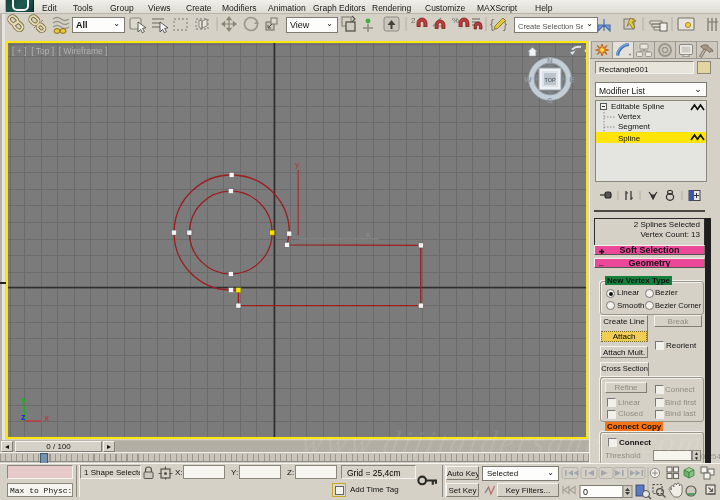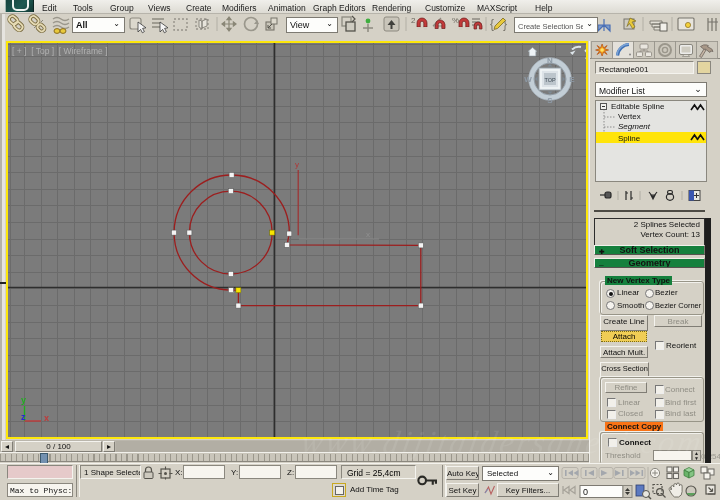--- a/index.html
+++ b/index.html
@@ -4,21 +4,21 @@
 body{width:720px;height:500px;overflow:hidden;font-family:"Liberation Sans",sans-serif;background:#d5d1c6;position:relative;}
 .abs{position:absolute;}
 .btn{position:absolute;background:#d5d1c6;border-top:1px solid #f4f3ee;border-left:1px solid #f4f3ee;border-right:1px solid #807d75;border-bottom:1px solid #807d75;font-size:8.5px;color:#111;text-align:center;box-sizing:border-box;white-space:nowrap;overflow:hidden;}
 .sunk{position:absolute;background:#d8d4c9;border-top:1px solid #8a877e;border-left:1px solid #8a877e;border-right:1px solid #f4f3ee;border-bottom:1px solid #f4f3ee;box-sizing:border-box;white-space:nowrap;overflow:hidden;}
 .white{background:#f7f5ef;}
 .combo{position:absolute;background:#fdfdfb;border:1px solid #7d7a72;box-sizing:border-box;font-size:9px;color:#111;}
 .combo .arr{position:absolute;right:1px;top:1px;bottom:1px;width:13px;background:#d5d1c6;border-left:1px solid #9a978e;font-size:7px;text-align:center;color:#222;}
 .lbl{position:absolute;font-size:8px;color:#111;white-space:nowrap;}
 .dis{color:#8f8d84;}
 .cb{position:absolute;width:9px;height:9px;background:#f2f0ea;border-top:1px solid #777; border-left:1px solid #777;border-right:1px solid #eee;border-bottom:1px solid #eee;box-sizing:border-box;}
-.rollhead{position:absolute;left:4px;width:111px;height:10px;white-space:nowrap;overflow:hidden;font-weight:bold;background:#15803d;border-top:1px solid #f2f1ec;border-left:1px solid #f2f1ec;border-right:1px solid #76736b;border-bottom:1px solid #76736b;font-size:9px;text-align:center;color:#111;box-sizing:border-box;line-height:9px;}
+.rollhead{position:absolute;left:4px;width:111px;height:10px;white-space:nowrap;overflow:hidden;font-weight:bold;background:#ec4899;border-top:1px solid #f2f1ec;border-left:1px solid #f2f1ec;border-right:1px solid #76736b;border-bottom:1px solid #76736b;font-size:9px;text-align:center;color:#111;box-sizing:border-box;line-height:9px;}
 .grp{position:absolute;border:1px solid #989588;border-radius:3px;box-shadow:1px 1px 0 #f2f1ec inset, -1px -1px 0 #f2f1ec;}
 .radio{position:absolute;width:9px;height:9px;border-radius:50%;background:#f5f3ee;border:1px solid #777;box-sizing:border-box;}
 </style></head>
 <body>
 
 <div class="abs" id="menubar" style="left:0;top:0;width:720px;height:14px;background:linear-gradient(#f0efeb,#dddbd3);border-bottom:1px solid #b7b4ab;box-sizing:border-box;">
   <div class="abs" style="left:5px;top:0;width:27px;height:12px;background:linear-gradient(135deg,#17433e,#1e5a52 55%,#123733);border-left:1px solid #9fb4ad;border-right:1px solid #0c2623;">
     <div class="abs" style="left:6px;top:-7px;width:13px;height:14px;border:2.5px solid #eef4f1;border-radius:5px;"></div>
   </div>
   <div class="abs" style="top:2.5px;left:0;width:720px;font-size:8.5px;color:#1a1a1a;">
@@ -287,21 +287,21 @@
     <svg class="abs" style="left:0;top:0" width="112" height="86" viewBox="0 0 112 86">
       <path d="M8 8 v30" stroke="#777" stroke-width="0.8" stroke-dasharray="1.5 1.5"></path>
       <path d="M8 16 h12 M8 26 h12 M8 37 h12" stroke="#777" stroke-width="0.8" stroke-dasharray="1.5 1.5"></path>
     </svg>
     <div class="abs" style="left:0;top:31.5px;width:110px;height:10.5px;background:#ffe40a;"></div>
     <div class="abs" style="left:4px;top:2px;width:7px;height:7px;background:#f2f2ef;border:1px solid #555;box-sizing:border-box;">
         <div style="position:absolute;left:1px;top:2px;width:3px;height:1px;background:#333;"></div>
       </div>
     <span class="lbl" style="left:15px;top:1.5px;">Editable Spline</span>
     <span class="lbl" style="left:22px;top:11.5px;">Vertex</span>
-    <span class="lbl" style="left:22px;top:21.5px;font-style:italic;">Segment</span>
+    <span class="lbl" style="left:22px;top:21.5px;">Segment</span>
     <span class="lbl" style="left:22px;top:33px;">Spline</span>
     <svg class="abs" style="left:94px;top:2px" width="15" height="9">
         <path d="M1 7 L4.5 2 L8 7 M7 7 L10.5 2 L14 7" stroke="#111" stroke-width="1.6" fill="none"></path>
       </svg>
     <svg class="abs" style="left:94px;top:32.5px" width="15" height="9">
         <path d="M1 7 L4.5 2 L8 7 M7 7 L10.5 2 L14 7" stroke="#111" stroke-width="1.6" fill="none"></path>
       </svg>
   </div>
 
   <svg class="abs" style="left:0;top:146px" width="131" height="17" viewBox="0 0 131 17">
@@ -334,21 +334,21 @@
   <span class="lbl" style="left:15px;top:235px;background:#15803d;padding:0 2px;font-weight:bold;">New Vertex Type</span>
   <div class="radio" style="left:16px;top:248px;"></div>
     <div class="abs" style="left:18.5px;top:250.5px;width:4px;height:4px;border-radius:50%;background:#111;"></div>
   <span class="lbl" style="left:27px;top:247px;">Linear</span>
   <div class="radio" style="left:55px;top:248px;"></div>
   <span class="lbl" style="left:65px;top:247px;">Bezier</span>
   <div class="radio" style="left:16px;top:260px;"></div>
   <span class="lbl" style="left:27px;top:259.5px;">Smooth</span>
   <div class="radio" style="left:55px;top:260px;"></div>
   <span class="lbl" style="left:65px;top:259.5px;font-size:7.5px;">Bezier Corner</span>
-  <div class="btn" style="left:10px;top:274px;width:48px;height:16px;line-height:11px;font-size:8px;">Create Line</div>
+  <div class="btn" style="left:10px;top:274px;width:48px;height:27px;line-height:11px;font-size:8px;">Create Line</div>
   <div class="btn dis" style="left:64px;top:274px;width:48px;height:12px;line-height:11px;font-size:8px;">Break</div>
   <div class="abs" style="left:11px;top:290px;width:46px;height:11px;background:#f0cd55;border:1px dotted #7a6a14;box-sizing:border-box;font-size:8px;text-align:center;line-height:9px;">Attach</div>
   <div class="cb" style="left:65px;top:300px;"></div>
   <span class="lbl" style="left:76px;top:299.5px;">Reorient</span>
   <div class="btn" style="left:10px;top:305px;width:48px;height:12px;line-height:11px;font-size:8px;">Attach Mult.</div>
   <div class="btn" style="left:10px;top:321px;width:49px;height:16px;line-height:11px;font-size:7.5px;">Cross Section</div>
   <div class="grp" style="left:10px;top:336px;width:102px;height:43px;"></div>
   <div class="btn dis" style="left:15px;top:341px;width:42px;height:11px;line-height:10px;font-size:8px;">Refine</div>
   <div class="cb" style="left:65px;top:344px;"></div>
     <span class="lbl dis" style="left:75px;top:343.5px;">Connect</span>

